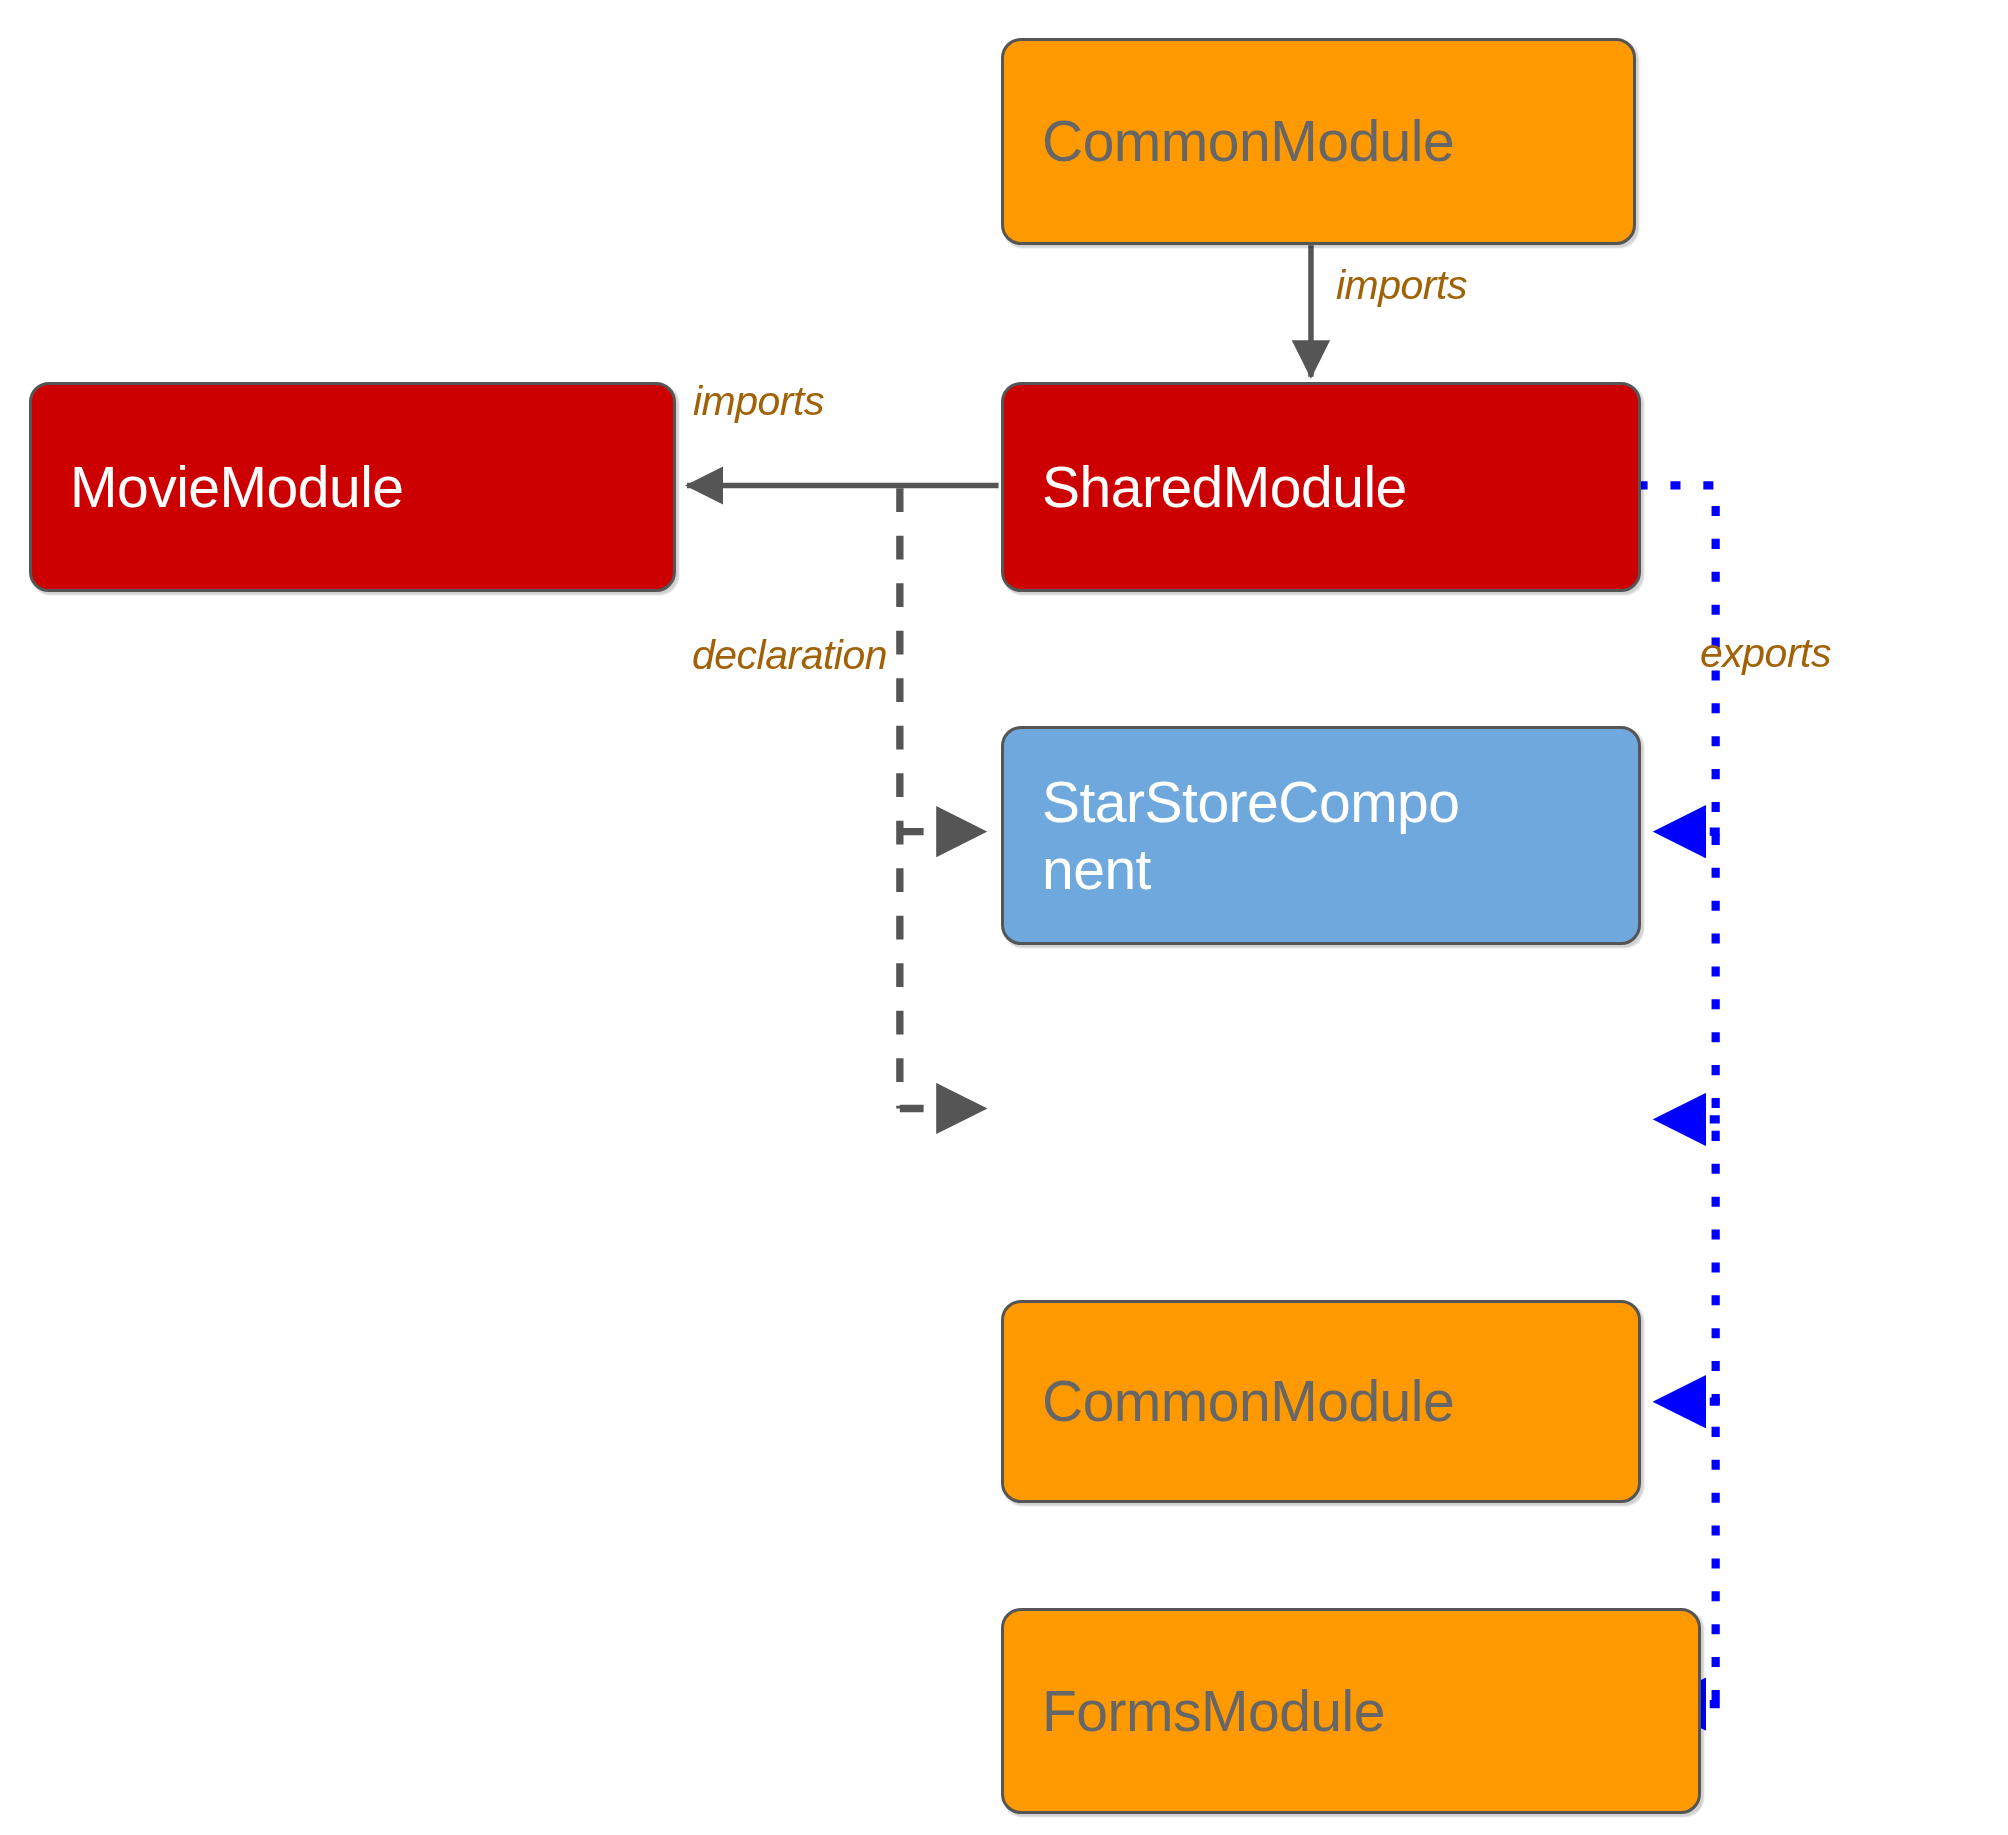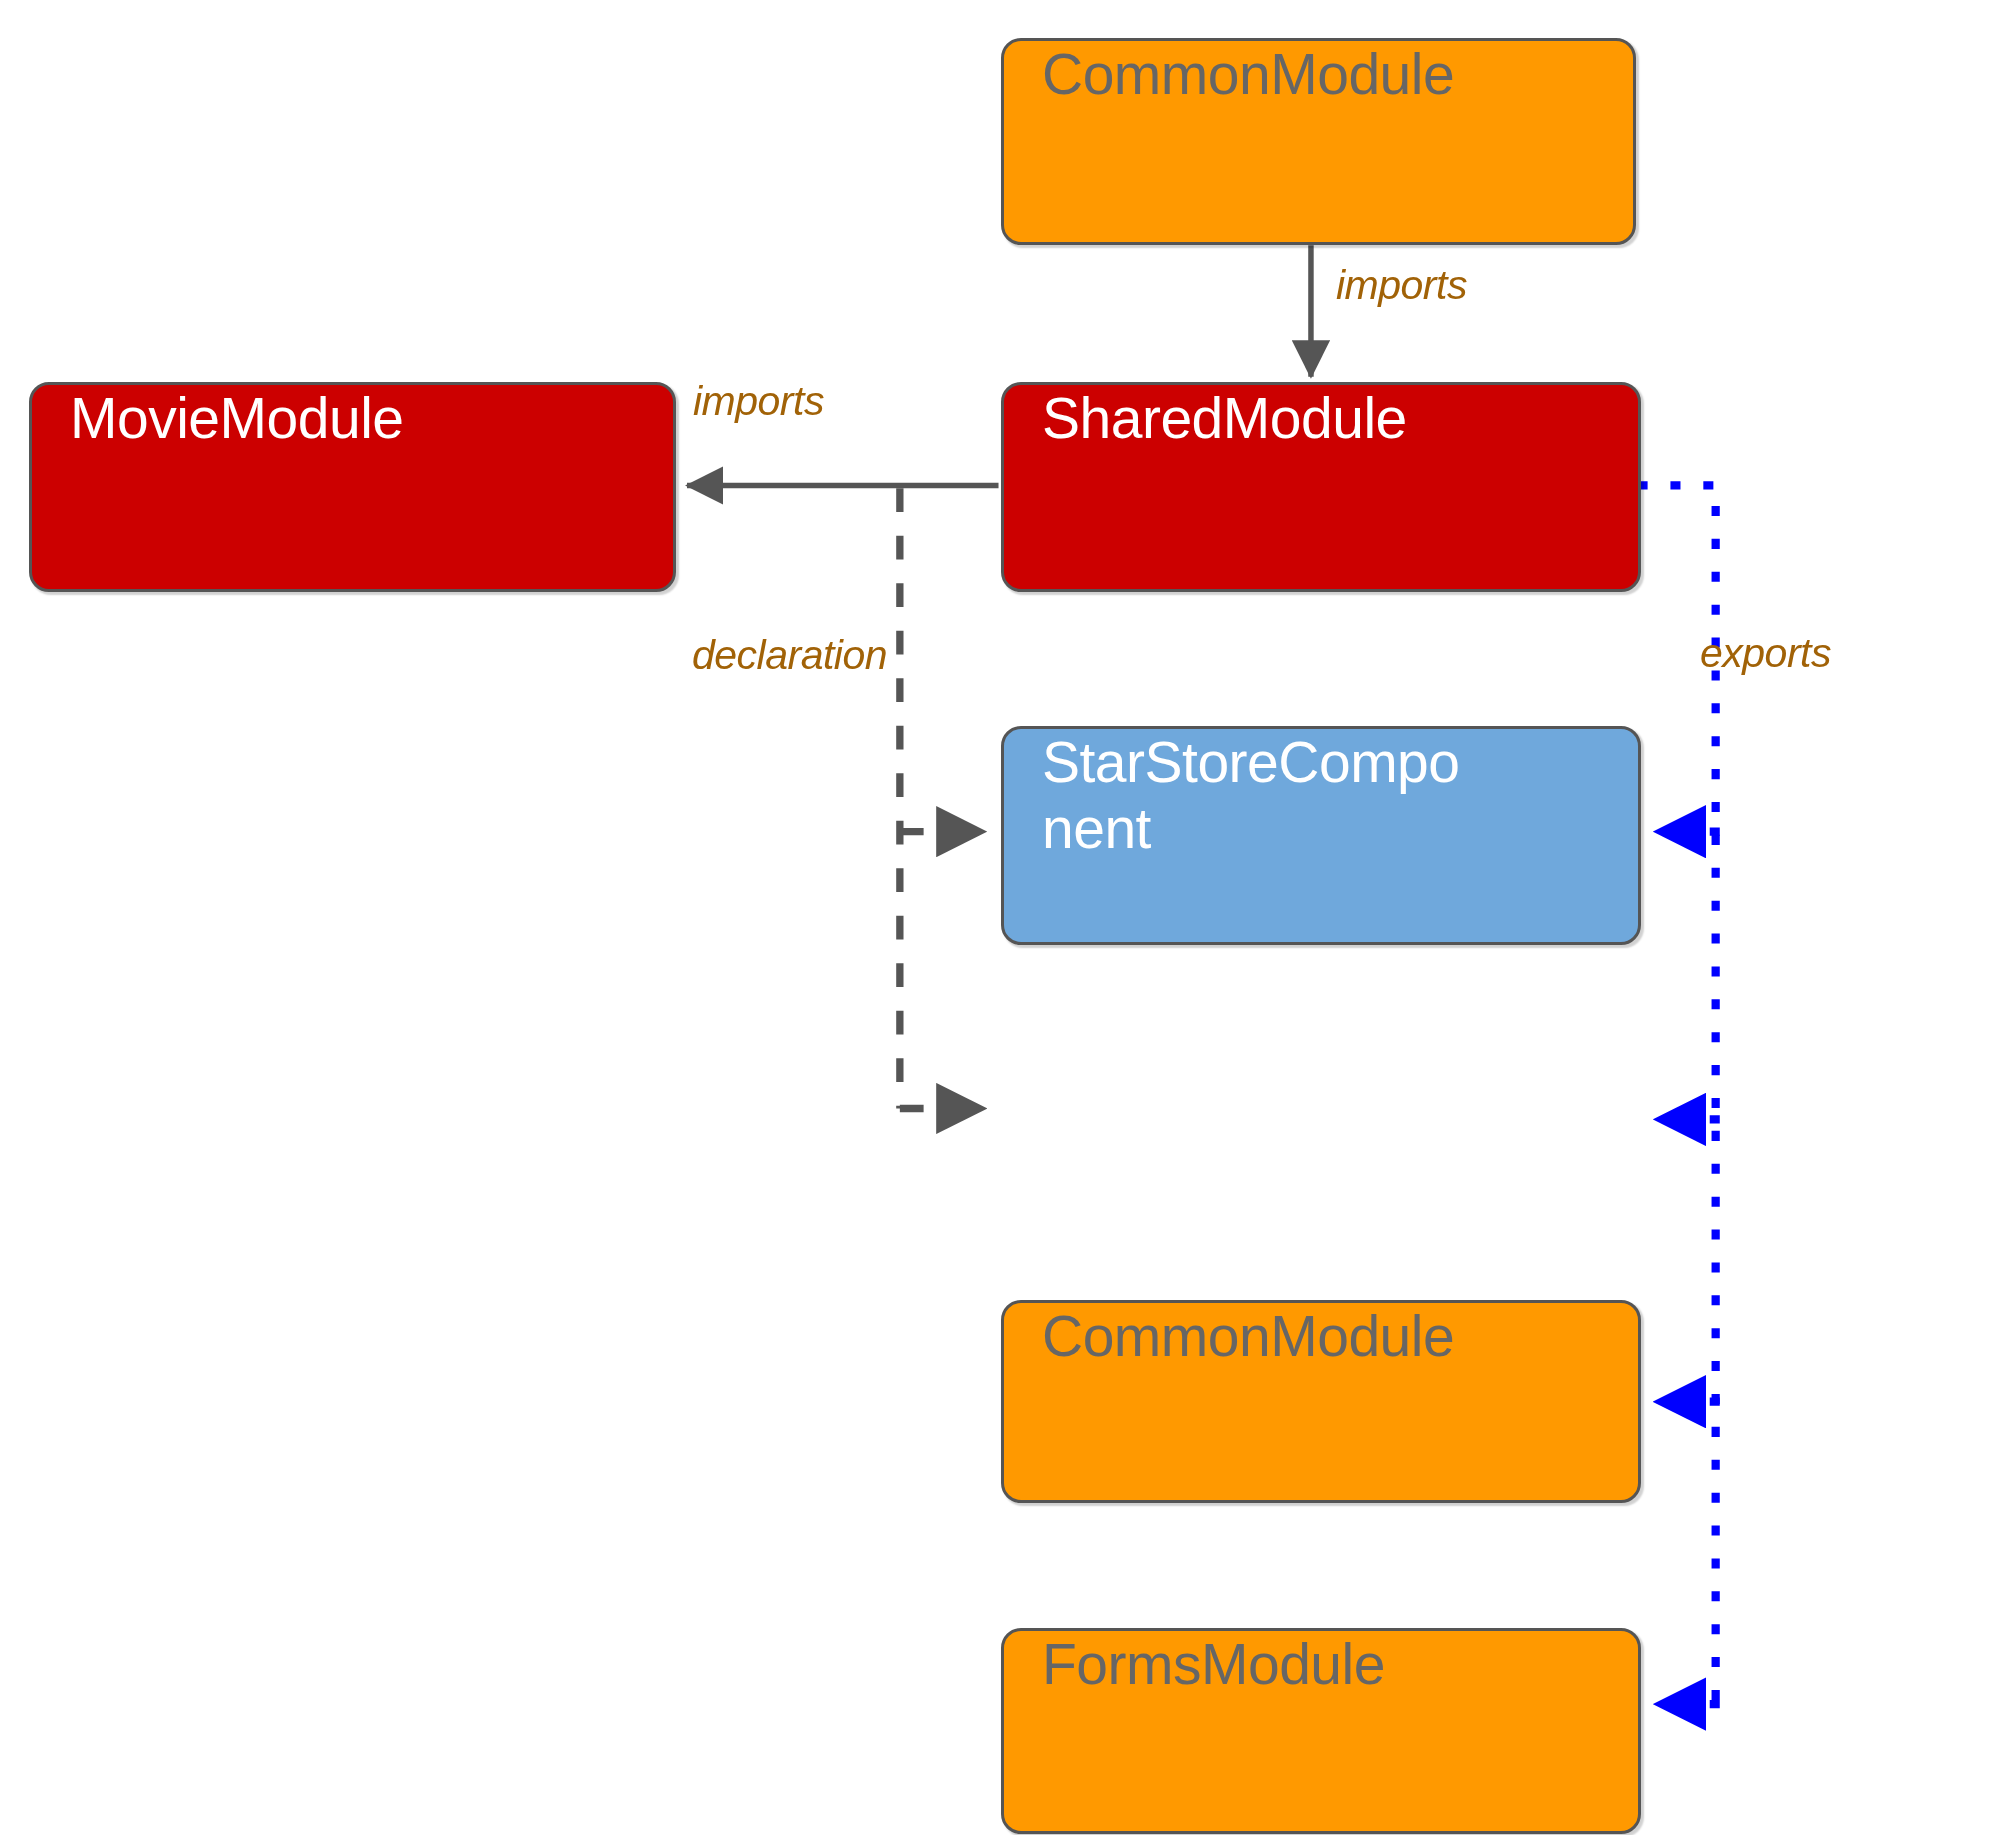--- a/index.html
+++ b/index.html
@@ -24,21 +24,21 @@
     width: 2008px;
     height: 1836px;
     pointer-events: none;
   }
   .node {
     position: absolute;
     box-sizing: border-box;
     border: 3.7px solid #555555;
     border-radius: 20px;
     display: flex;
-    align-items: flex-start;
+    align-items: center;
     justify-content: flex-start;
     box-shadow: 2.7px 2.7px 1.8px rgba(0,0,0,0.18);
   }
   .node .label {
     padding-left: 38px;
     padding-right: 20px;
     font-size: 57px;
     line-height: 1.16;
     letter-spacing: -0.5px;
     white-space: pre-line;
@@ -116,21 +116,21 @@
   <div class="node blue" style="left:1001px; top:726px; width:640px; height:219px;">
     <div class="label">StarStoreCompo
 nent</div>
   </div>
 
 
   <div class="node orange" style="left:1001px; top:1300px; width:640px; height:203px;">
     <div class="label">CommonModule</div>
   </div>
 
-  <div class="node orange" style="left:1001px; top:1608px; width:640px; height:206px;margin-top:20px;">
+  <div class="node orange" style="left:1001px; top:1608px; width:700px; height:206px;">
     <div class="label">FormsModule</div>
   </div>
 
   <div class="edge-label" style="left:1336px; top:262px;">imports</div>
 
   <div class="edge-label" style="left:693px; top:378px;">imports</div>
 
   <div class="edge-label" style="left:692px; top:632px;">declaration</div>
 
   <div class="edge-label" style="left:1700px; top:630px;">exports</div>

